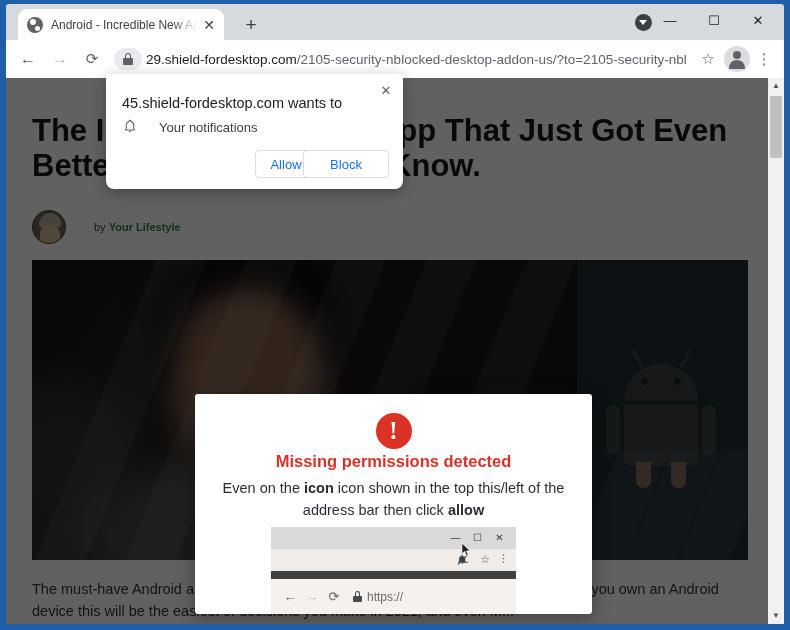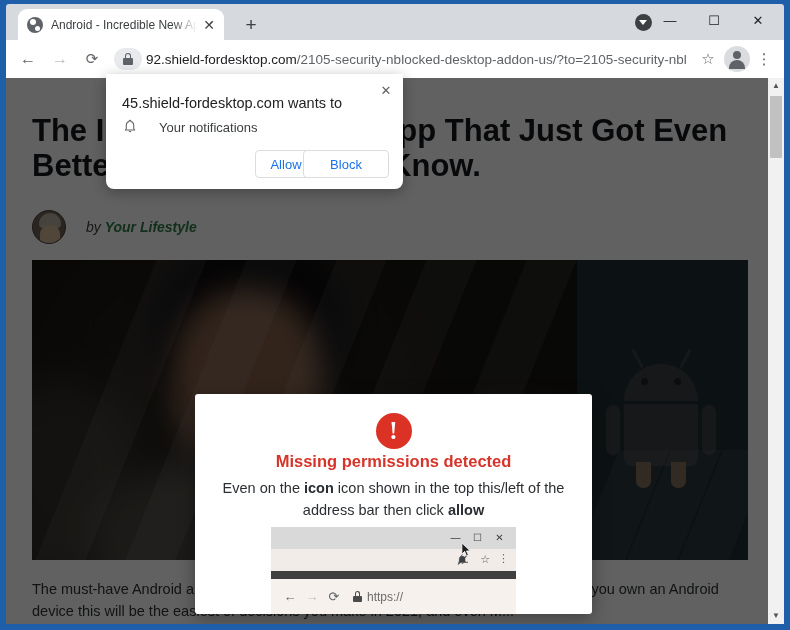--- a/index.html
+++ b/index.html
@@ -279,24 +279,23 @@
   }
   #avatar::after {
     content: "";
     position: absolute;
     left: 7px; top: 14px;
     width: 20px; height: 20px;
     border-radius: 9px 9px 0 0;
     background: #d6b79a;
   }
   #byline-text {
-    margin-left: 20px;
-    font-size: 14px;
+    margin-left: 28px;
+    font-size: 11px;
     color: #3d4044;
-    font-style: italic;
   }
   #byline-text b { color: #2e7d49; }
 
   
   #hero {
     position: absolute;
     left: 26px; top: 182px;
     width: 716px; height: 300px;
     overflow: hidden;
     z-index: 4;
@@ -703,21 +702,21 @@
     <div class="navbtn" id="nav-back">←</div>
     <div class="navbtn" id="nav-forward">→</div>
     <div class="navbtn" id="nav-reload">⟳</div>
     <div id="omnibox">
       <span id="lock-chip">
         <span class="lockglyph">
             <span class="shackle"></span>
             <span class="body"></span>
           </span>
       </span>
-      <span id="url"><span>92.shield-fordesktop.com</span><span class="dim">/2105-security-nblocked-desktop-addon-us/?to=2105-security-nbl...</span></span>
+      <span id="url"><span>29.shield-fordesktop.com</span><span class="dim">/2105-security-nblocked-desktop-addon-us/?to=2105-security-nbl...</span></span>
     </div>
     <div id="star">☆</div>
     <div id="profile"></div>
     <div id="menu">⋮</div>
   </div>
 
   <div id="viewport">
     <div id="page">
 
       <div id="headline">The Incredible Android App That Just Got Even Better - All You Need To Know.</div>

